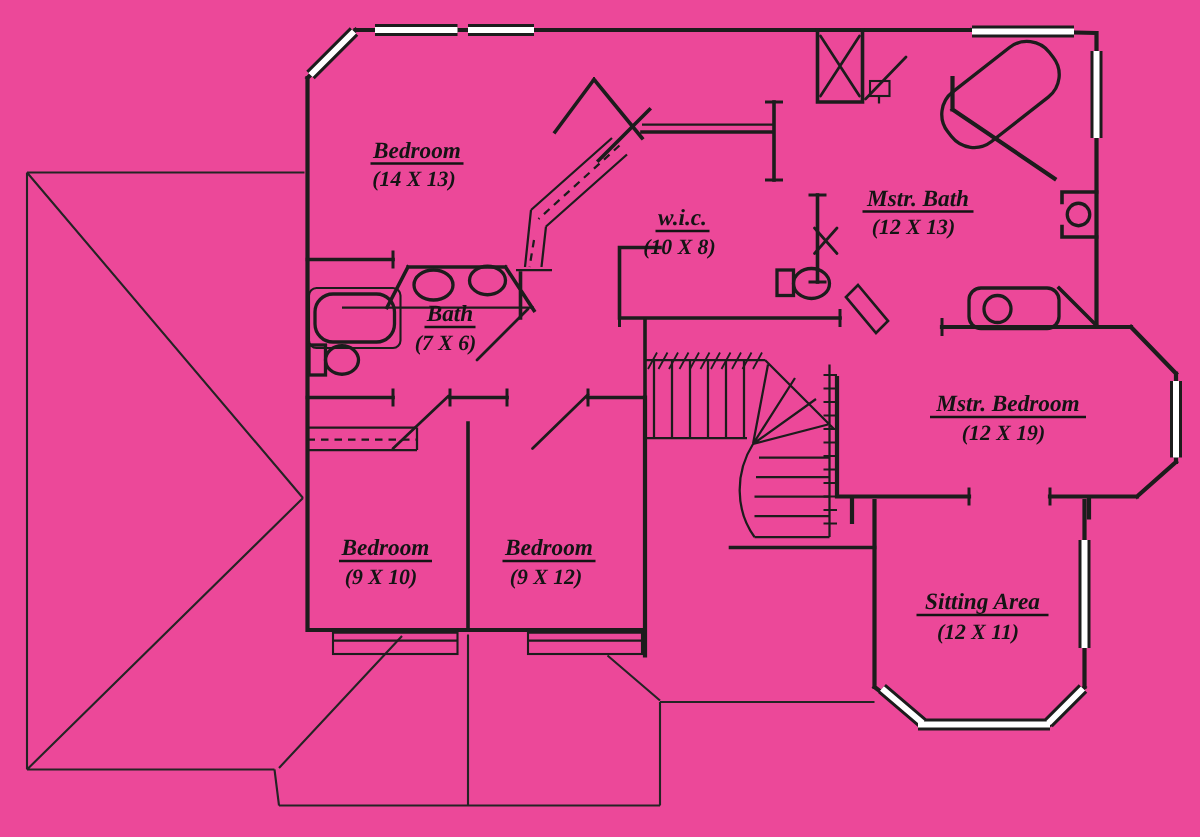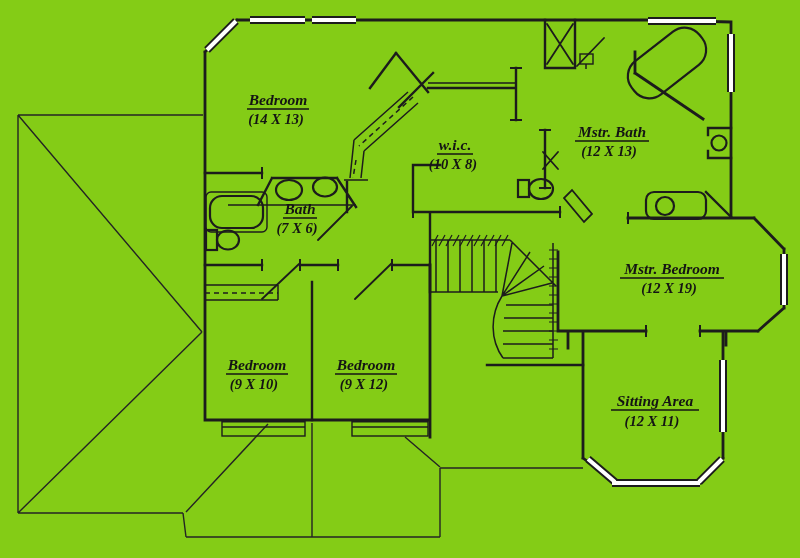--- a/index.html
+++ b/index.html
@@ -1,16 +1,16 @@
 <!DOCTYPE html>
 <html><head>
 <meta charset="utf-8">
 <style>
   html,body{margin:0;padding:0;background:#ffffff;}
-  .stage{position:relative;width:800px;height:558px;background:#84cc16;overflow:hidden;
+  .stage{position:relative;width:800px;height:558px;background:#ec4899;overflow:hidden;
          font-family:"Liberation Serif", serif;}
   svg{position:absolute;top:0;left:0;}
   .wall{stroke:#1c1c1c;stroke-width:2.8;fill:none;stroke-linecap:square;}
   .iwall{stroke:#1c1c1c;stroke-width:2.4;fill:none;stroke-linecap:square;}
   .thin{stroke:#1c1c1c;stroke-width:1.5;fill:none;stroke-linecap:butt;}
   .roof{stroke:#242424;stroke-width:1.4;fill:none;}
   .hatch{stroke:#1c1c1c;stroke-width:1.2;fill:none;}
   .dash{stroke:#1c1c1c;stroke-width:1.5;fill:none;stroke-dasharray:5 4;}
   .fix{stroke:#1c1c1c;stroke-width:2.2;fill:none;}
   .fixthin{stroke:#1c1c1c;stroke-width:1.4;fill:none;}

